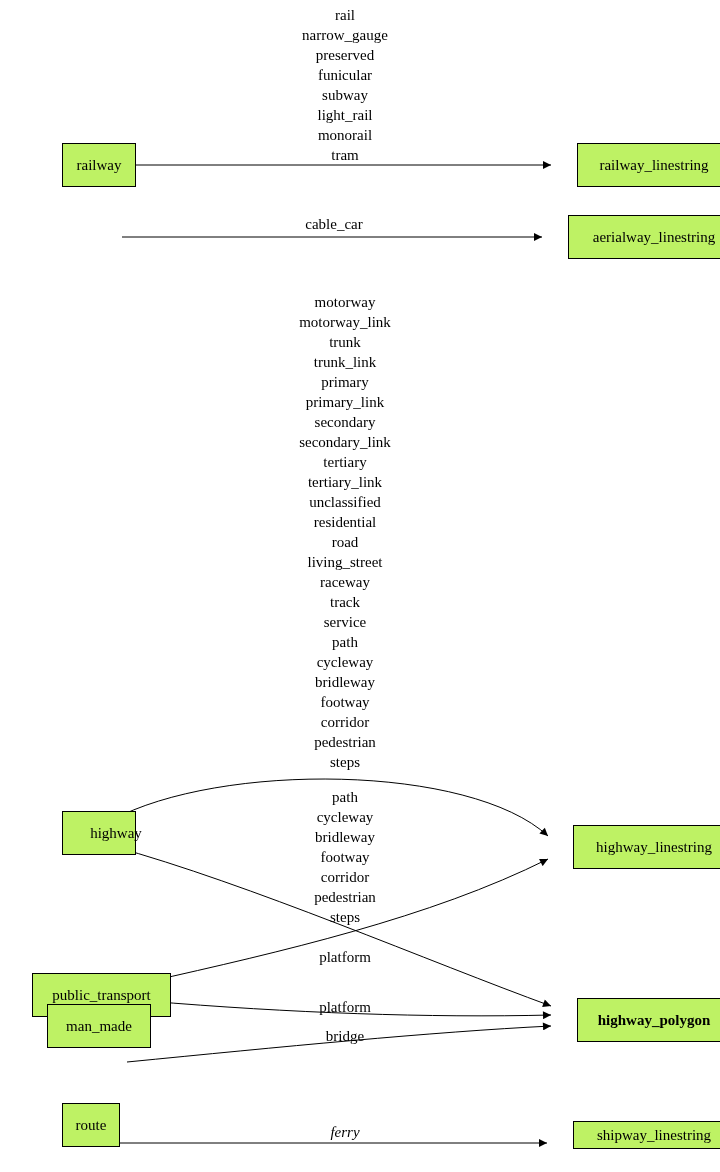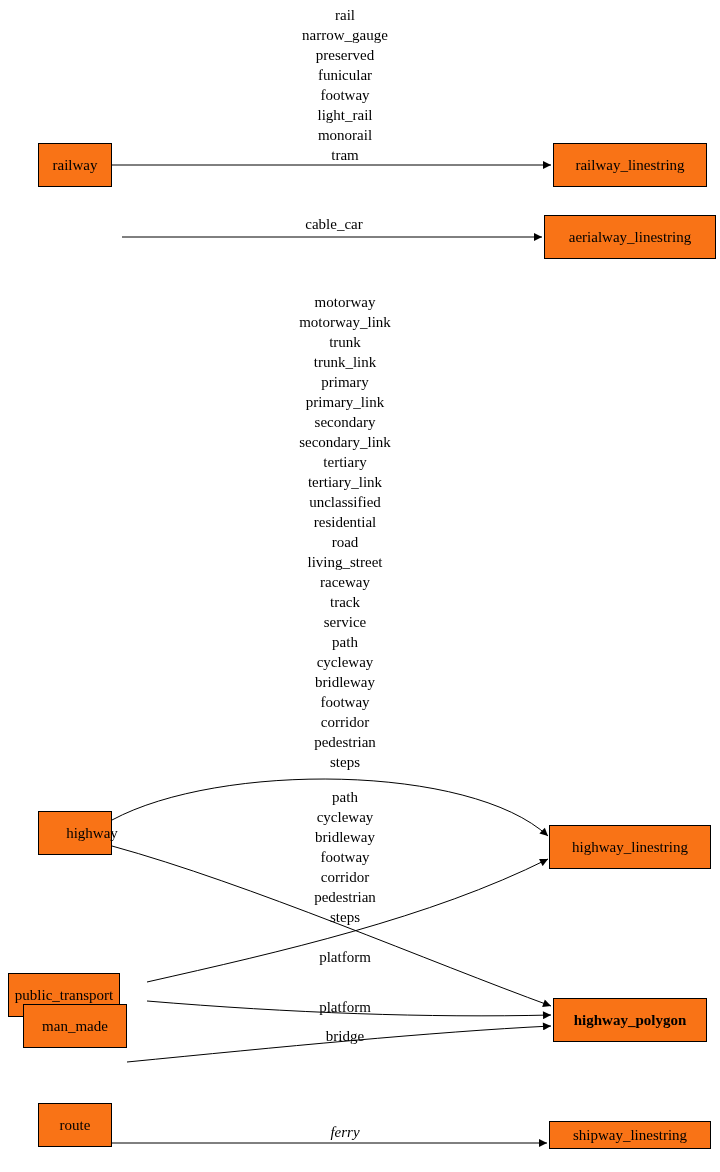--- a/index.html
+++ b/index.html
@@ -20,44 +20,45 @@
   }
   svg.edges path.edge {
     fill: none;
     stroke: #000000;
     stroke-width: 1;
   }
   .node {
     position: absolute;
     box-sizing: border-box;
     border: 1px solid #000000;
-    background: #f97316;
+    background: #bef264;
     display: flex;
     align-items: center;
     justify-content: center;
     text-align: center;
     white-space: nowrap;
+    margin-left: 24px;
   }
   .edge-label {
     position: absolute;
     text-align: center;
     white-space: pre-line;
     line-height: 20px;
   }
   
   .n-railway              { left: 38px;  top: 143px;  width: 74px;  height: 44px; }
   .n-railway-linestring   { left: 553px; top: 143px;  width: 154px; height: 44px; }
   .n-aerialway            { left: 28px;  top: 215px;  width: 94px;  height: 44px; }
   .n-aerialway-linestring { left: 544px; top: 215px;  width: 172px; height: 44px; }
   .n-highway              { left: 38px;  top: 811px;  width: 74px;  height: 44px; padding-left: 34px; }
   .n-highway-linestring   { left: 549px; top: 825px;  width: 162px; height: 44px; }
-  .n-public-transport     { left: 8px;   top: 973px;  width: 112px; height: 44px; }
+  .n-public-transport     { left: 8px;   top: 973px;  width: 139px; height: 44px; }
   .n-highway-polygon      { left: 553px; top: 998px;  width: 154px; height: 44px; font-weight: bold; }
   .n-man-made             { left: 23px;  top: 1004px; width: 104px; height: 44px; }
-  .n-route                { left: 38px;  top: 1103px; width: 74px;  height: 44px; }
+  .n-route                { left: 38px;  top: 1103px; width: 58px;  height: 44px; }
   .n-shipway-linestring   { left: 549px; top: 1121px; width: 162px; height: 28px; }
   
   .l-railway-vals   { left: 245px; top: 5px;    width: 200px; }
   .l-aerialway-vals { left: 234px; top: 214px;  width: 200px; }
   .l-hwy-line-vals  { left: 245px; top: 292px;  width: 200px; }
   .l-hwy-poly-vals  { left: 245px; top: 787px;  width: 200px; }
   .l-pt-line-vals   { left: 245px; top: 947px;  width: 200px; }
   .l-pt-poly-vals   { left: 245px; top: 997px;  width: 200px; }
   .l-mm-poly-vals   { left: 245px; top: 1026px; width: 200px; }
   .l-route-vals     { left: 245px; top: 1122px; width: 200px; font-style: italic; }
@@ -92,21 +93,21 @@
   <div class="node n-public-transport">public_transport</div>
   <div class="node n-highway-polygon">highway_polygon</div>
   <div class="node n-man-made">man_made</div>
   <div class="node n-route">route</div>
   <div class="node n-shipway-linestring">shipway_linestring</div>
 
   <div class="edge-label l-railway-vals">rail
 narrow_gauge
 preserved
 funicular
-footway
+subway
 light_rail
 monorail
 tram</div>
   <div class="edge-label l-aerialway-vals">cable_car</div>
   <div class="edge-label l-hwy-line-vals">motorway
 motorway_link
 trunk
 trunk_link
 primary
 primary_link

